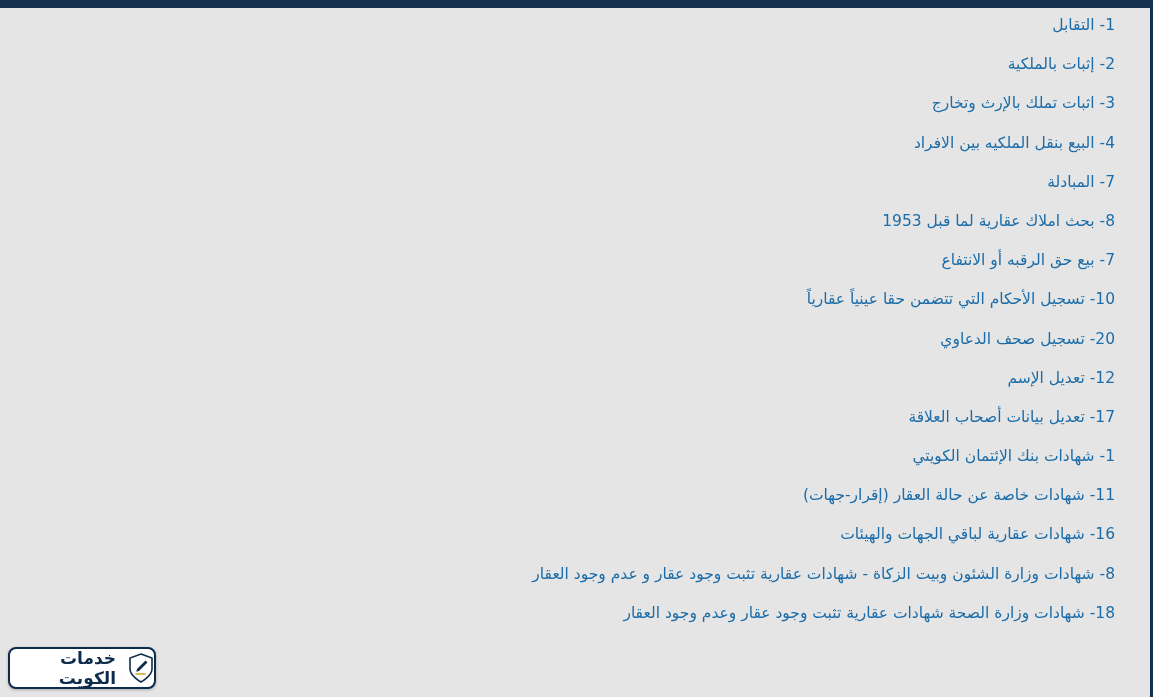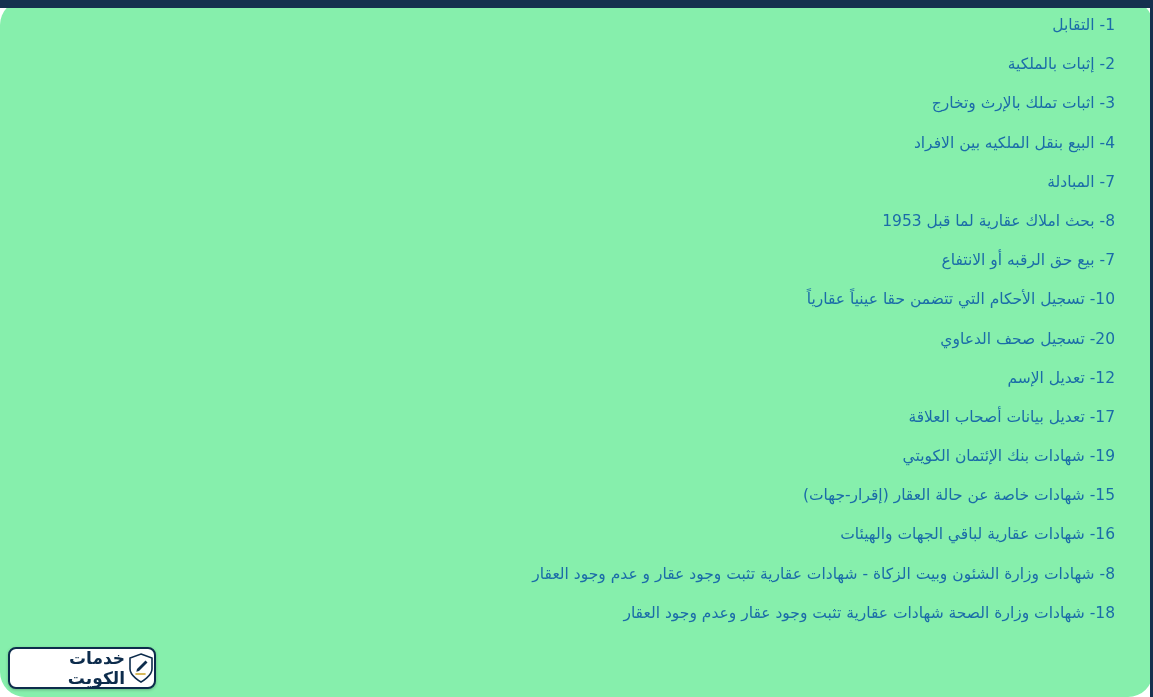--- a/index.html
+++ b/index.html
@@ -11,22 +11,21 @@
     height: 697px;
     background: #ffffff;
     font-family: "DejaVu Sans", "Liberation Sans", sans-serif;
     overflow: hidden;
     position: relative;
   }
   .page {
     position: relative;
     width: 1153px;
     height: 697px;
-    background: #86efac;
-    border-radius: 25px;
+    background: #e5e5e5;
   }
   
   .top-accent {
     position: absolute;
     top: 0;
     left: 0;
     width: 1153px;
     height: 8px;
     background: #16314f;
   }
@@ -68,21 +67,21 @@
     bottom: 8px;
     width: 148px;
     height: 42px;
     background: #ffffff;
     border: 2px solid #0d2c4c;
     border-radius: 8px;
     display: flex;
     flex-direction: row-reverse;
     align-items: center;
     justify-content: center;
-    gap: 3px;
+    gap: 12px;
     box-shadow: 0 1px 3px rgba(0,0,0,0.25);
     box-sizing: border-box;
     direction: rtl;
   }
   .logo-text {
     color: #0d2c4c;
     font-size: 17px;
     font-weight: bold;
     letter-spacing: 0;
   }
@@ -107,22 +106,22 @@
     <li class="list-item">2- إثبات بالملكية</li>
     <li class="list-item">3- اثبات تملك بالإرث وتخارج</li>
     <li class="list-item">4- البيع بنقل الملكيه بين الافراد</li>
     <li class="list-item">7- المبادلة</li>
     <li class="list-item">8- بحث املاك عقارية لما قبل 1953</li>
     <li class="list-item">7- بيع حق الرقبه أو الانتفاع</li>
     <li class="list-item">10- تسجيل الأحكام التي تتضمن حقا عينياً عقارياً</li>
     <li class="list-item">20- تسجيل صحف الدعاوي</li>
     <li class="list-item">12- تعديل الإسم</li>
     <li class="list-item">17- تعديل بيانات أصحاب العلاقة</li>
-    <li class="list-item">19- شهادات بنك الإئتمان الكويتي</li>
-    <li class="list-item">15- شهادات خاصة عن حالة العقار (إقرار-جهات)</li>
+    <li class="list-item">1- شهادات بنك الإئتمان الكويتي</li>
+    <li class="list-item">11- شهادات خاصة عن حالة العقار (إقرار-جهات)</li>
     <li class="list-item">16- شهادات عقارية لباقي الجهات والهيئات</li>
     <li class="list-item">8- شهادات وزارة الشئون وبيت الزكاة - شهادات عقارية تثبت وجود عقار و عدم وجود العقار</li>
     <li class="list-item">18- شهادات وزارة الصحة شهادات عقارية تثبت وجود عقار وعدم وجود العقار</li>
   </ul>
 
   <div class="logo-badge">
     <span class="logo-text">خدمات الكويت</span>
     <span class="logo-mark">
       <svg width="26" height="30" viewBox="0 0 26 30" xmlns="http://www.w3.org/2000/svg">
         <path d="M13 1 L24 5 L24 16 C24 23 13 29 13 29 C13 29 2 23 2 16 L2 5 Z" fill="#ffffff" stroke="#0d2c4c" stroke-width="1.6"></path>

